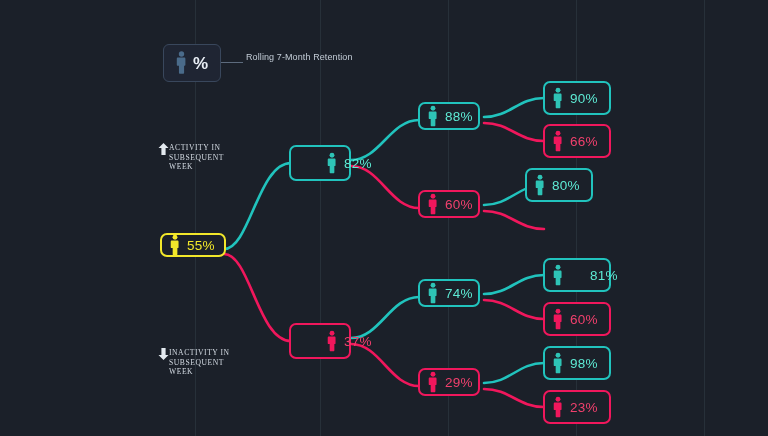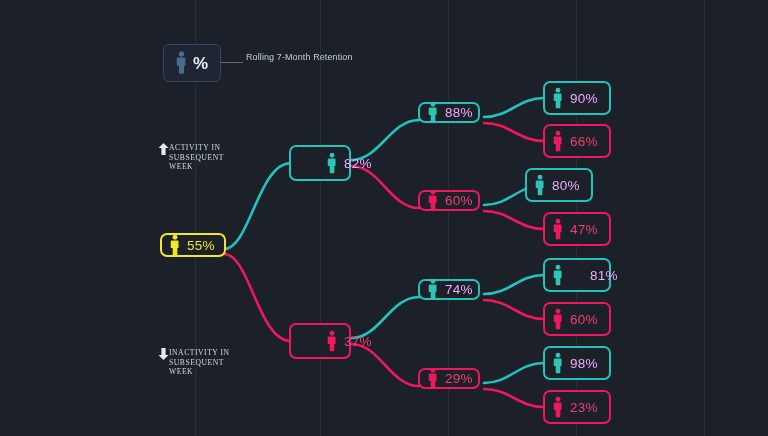--- a/index.html
+++ b/index.html
@@ -43,30 +43,30 @@
   }
   .node .pct {
     font-size: 13.5px;
     letter-spacing: 0.2px;
     color: #2ed3c6;
     white-space: nowrap;
   }
   .node .figure { flex: 0 0 auto; display: block; }
 
   .node.teal { border-color: #21c3bd; }
-  .node.teal .pct { color: #f0abfc; }
+  .node.teal .pct { color: #5eead4; }
   .node.pink { border-color: #f0175c; }
   .node.pink .pct { color: #f0406d; }
   .node.yellow { border-color: #f2e72a; }
   .node.yellow .pct { color: #f2e72a; }
 
   
   .n-root  { width: 66px; height: 24px; }
   .n-d1    { width: 62px; height: 36px; padding-left: 36px; }
-  .n-d2    { width: 62px; height: 21px; }
+  .n-d2    { width: 62px; height: 28px; }
   .n-d3    { width: 68px; height: 34px; }
 
   
   #legend-box {
     position: absolute;
     left: 163px; top: 44px;
     width: 58px; height: 38px;
     box-sizing: border-box;
     border: 1px solid #39475c;
     border-radius: 6px;
@@ -252,27 +252,20 @@
   </div>
 
   <div class="node teal n-d3" style="left:525px; top:168px;">
     <svg class="figure" width="10" height="23" viewBox="0 0 11 24">
       <circle cx="5.5" cy="3" r="2.7" fill="#2ec4b6"></circle>
       <path d="M2.8 6.6h5.4c.7 0 1.2.5 1.2 1.2v6.0c0 .6-.4 1-.95 1H8.1v6.9c0 .6-.45 1.1-1.05 1.1H4.0c-.6 0-1.05-.5-1.05-1.1v-6.9H1.75c-.55 0-.95-.4-.95-1V7.8c0-.7.5-1.2 1.2-1.2z" fill="#2ec4b6"></path>
     </svg>
     <span class="pct">80%</span>
   </div>
 
-  <div class="node pink n-d3" style="left:543px; top:212px;">
-    <svg class="figure" width="10" height="23" viewBox="0 0 11 24">
-      <circle cx="5.5" cy="3" r="2.7" fill="#f0175c"></circle>
-      <path d="M2.8 6.6h5.4c.7 0 1.2.5 1.2 1.2v6.0c0 .6-.4 1-.95 1H8.1v6.9c0 .6-.45 1.1-1.05 1.1H4.0c-.6 0-1.05-.5-1.05-1.1v-6.9H1.75c-.55 0-.95-.4-.95-1V7.8c0-.7.5-1.2 1.2-1.2z" fill="#f0175c"></path>
-    </svg>
-    <span class="pct">47%</span>
-  </div>
 
   <div class="node teal n-d3" style="left:543px; top:258px;gap:27px;">
     <svg class="figure" width="10" height="23" viewBox="0 0 11 24">
       <circle cx="5.5" cy="3" r="2.7" fill="#2ec4b6"></circle>
       <path d="M2.8 6.6h5.4c.7 0 1.2.5 1.2 1.2v6.0c0 .6-.4 1-.95 1H8.1v6.9c0 .6-.45 1.1-1.05 1.1H4.0c-.6 0-1.05-.5-1.05-1.1v-6.9H1.75c-.55 0-.95-.4-.95-1V7.8c0-.7.5-1.2 1.2-1.2z" fill="#2ec4b6"></path>
     </svg>
     <span class="pct">81%</span>
   </div>
 
   <div class="node pink n-d3" style="left:543px; top:302px;">

